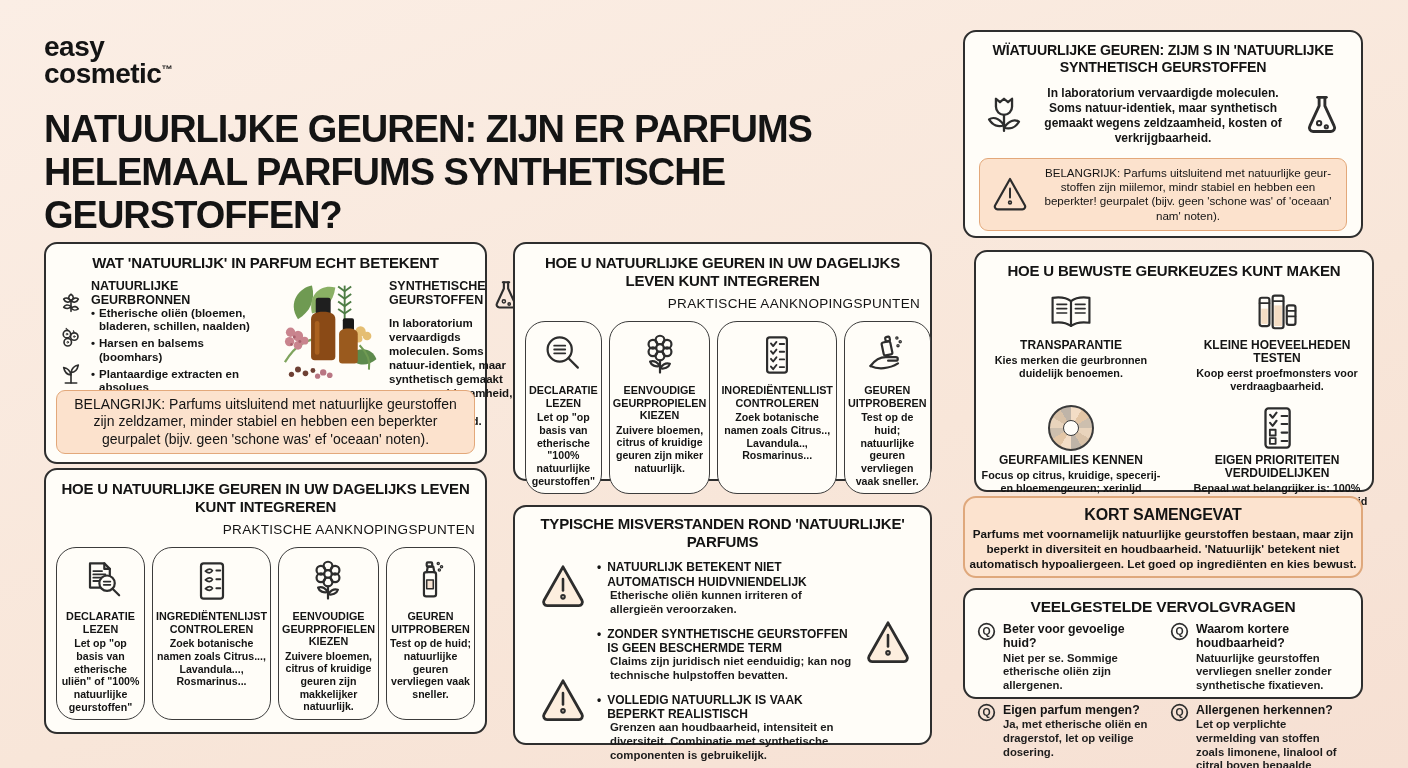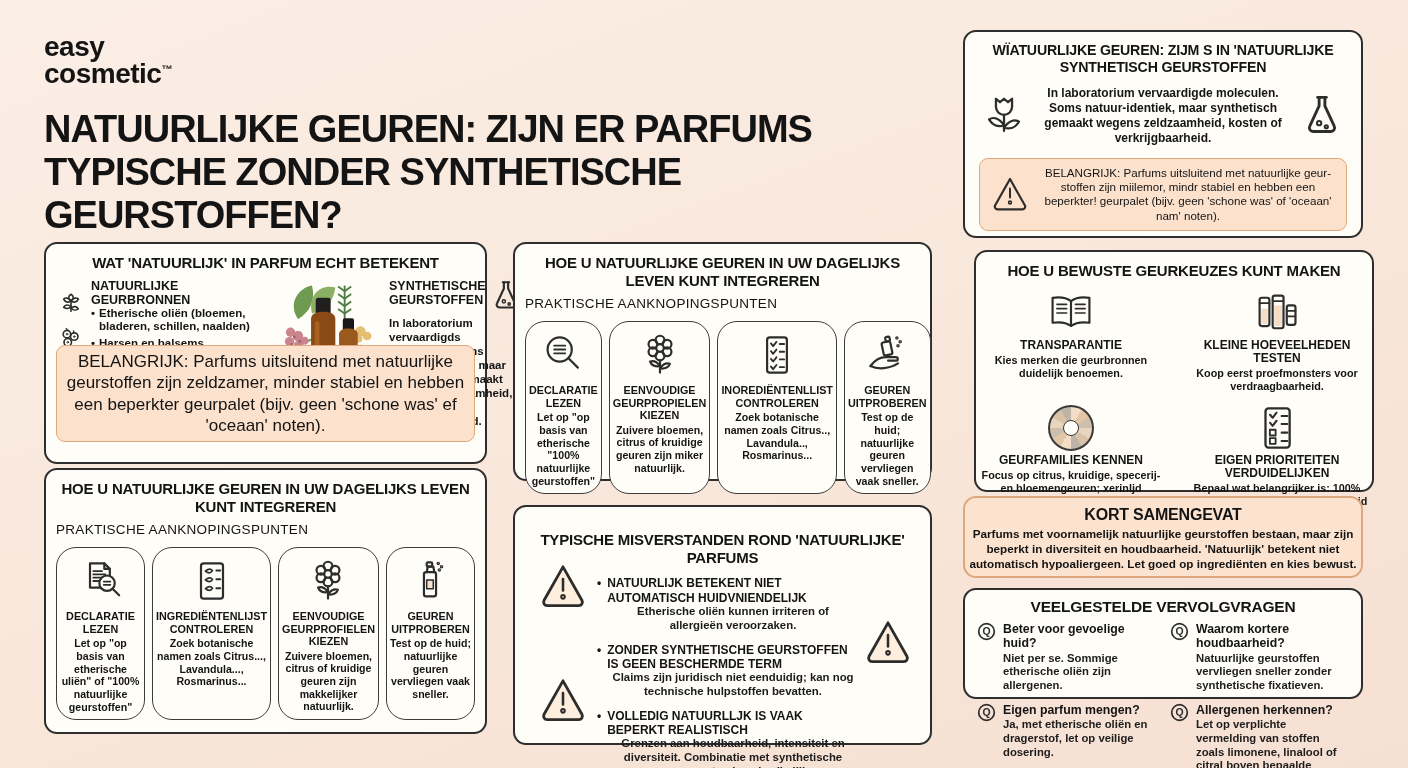--- a/index.html
+++ b/index.html
@@ -21,21 +21,21 @@
 
   
   .card{ position:absolute; background:#fffdf8; border:2px solid #2e2e2e;
          border-radius:13px; }
   .card > h3{ font-size:15px; font-weight:700; text-align:center;
          letter-spacing:-.2px; line-height:1.18; }
 
   #card-what      { left:44px;  top:242px; width:443px; height:222px; padding:10px 12px; }
   #card-int-left  { left:44px;  top:468px; width:443px; height:266px; padding:10px 10px; }
   #card-int-mid   { left:513px; top:242px; width:419px; height:239px; padding:10px 10px; }
-  #card-mis       { left:513px; top:505px; width:419px; height:240px; padding:24px 14px; }
+  #card-mis       { left:513px; top:505px; width:419px; height:240px; padding:8px 14px; }
   #card-syn       { left:963px; top:30px;  width:400px; height:208px; padding:10px 14px; }
   #card-choices   { left:974px; top:250px; width:400px; height:242px; padding:10px 0; }
   #card-summary   { left:963px; top:496px; width:400px; height:82px;  padding:8px 0;
                     background:#fce3cf; border:2px solid #dfa87c; }
   #card-faq       { left:963px; top:588px; width:400px; height:111px; padding:8px 12px; }
 
   
   svg.ic{ stroke:#2d2d2d; fill:none; stroke-width:2; stroke-linecap:round; stroke-linejoin:round; }
 
   
@@ -46,39 +46,39 @@
   .cw-left h4{ font-size:12.5px; line-height:1.12; margin-bottom:0; }
   .cw-li{ display:flex; font-size:11.5px; font-weight:700; line-height:1.16; margin-bottom:4px; }
   .cw-li .blt{ margin-right:4px; }
   .cw-photo{ width:112px; height:114px; flex:none; }
   .cw-right{ flex:1; }
   .cw-right-head{ display:flex; gap:3px; align-items:flex-start; }
   .cw-right-head h4{ font-size:12.5px; line-height:1.12; flex:1; }
   .cw-right p{ font-size:11.5px; font-weight:700; line-height:1.22; margin-top:3px; }
   .hl{ background:#fce2cd; border:1.5px solid #e3a87a; border-radius:9px;
        font-weight:400; text-align:center; }
-  .cw-hl{ position:absolute; left:10px; right:10px; bottom:20px; padding:5px 8px;
-          font-size:17px; line-height:1.25; }
-
-  
-  .int-sub{ text-align:left; font-size:13.5px; font-weight:400; margin-top:7px;
+  .cw-hl{ position:absolute; left:10px; right:10px; bottom:8px; padding:5px 8px;
+          font-size:14px; line-height:1.25; }
+
+  
+  .int-sub{ text-align:right; font-size:13.5px; font-weight:400; margin-top:7px;
             letter-spacing:.3px; }
   .steps{ display:flex; gap:7px; margin-top:10px; align-items:stretch; }
   .step{ flex:1; border:1.6px solid #3c3c3c; border-radius:20px; background:#fffdf8;
          display:flex; flex-direction:column; align-items:center; padding:9px 3px 6px; }
   .step .sic{ height:48px; display:flex; align-items:center; justify-content:center; }
   .step h4{ font-size:10.8px; text-align:center; line-height:1.15; margin:5px 0 2px; }
   .step p{ font-size:10.6px; font-weight:700; text-align:center; line-height:1.2; }
 
   
   .mis-list{ margin-top:10px; padding-left:68px; padding-right:60px; }
   .mis-item{ margin-bottom:10px; }
   .mis-head{ display:flex; font-size:12px; font-weight:700; line-height:1.18; }
   .mis-head .blt{ margin-right:6px; }
-  .mis-body{ font-size:11.4px; font-weight:700; line-height:1.22; margin-left:13px; color:#1b1b1b;text-align:center; }
+  .mis-body{ font-size:11.4px; font-weight:700; line-height:1.22; margin-left:13px; color:#1b1b1b; }
   .mis-tri{ position:absolute; }
   #tri1{ left:22px; top:56px; } #tri2{ right:16px; top:112px; } #tri3{ left:22px; top:170px; }
 
   
   #card-syn > h3{ font-size:14.2px; }
   .syn-row{ display:flex; align-items:center; gap:10px; margin-top:10px; padding:0 2px; }
   .syn-row p{ flex:1; text-align:center; font-size:12px; font-weight:700; line-height:1.25; }
   .syn-hl{ display:flex; align-items:center; gap:10px; margin-top:12px; padding:7px 10px;
            font-size:11.6px; line-height:1.25; }
   .syn-hl div{ flex:1; }
@@ -115,21 +115,21 @@
 
 <div class="page">
 
   <div class="logo">
     <div>easy</div>
     <div><span>cosmetic</span><sup>™</sup></div>
   </div>
 
   <div class="headline">
     <div>NATUURLIJKE GEUREN: ZIJN ER PARFUMS</div>
-    <div>TYPISCHE ZONDER SYNTHETISCHE</div>
+    <div>HELEMAAL PARFUMS SYNTHETISCHE</div>
     <div>GEURSTOFFEN?</div>
   </div>
 
   <div class="card" id="card-what">
     <h3>WAT 'NATUURLIJK' IN PARFUM ECHT BETEKENT</h3>
     <div class="cw-row">
       <div class="cw-icons">
         <svg class="ic" width="26" height="26" viewBox="0 0 32 32">
           <path d="M16 4c-3.5 2-4 6 0 8 4-2 3.5-6 0-8z"></path>
           <path d="M16 12c-3-4-7-4-9-2 1.5 3.5 6 5 9 2z"></path>

